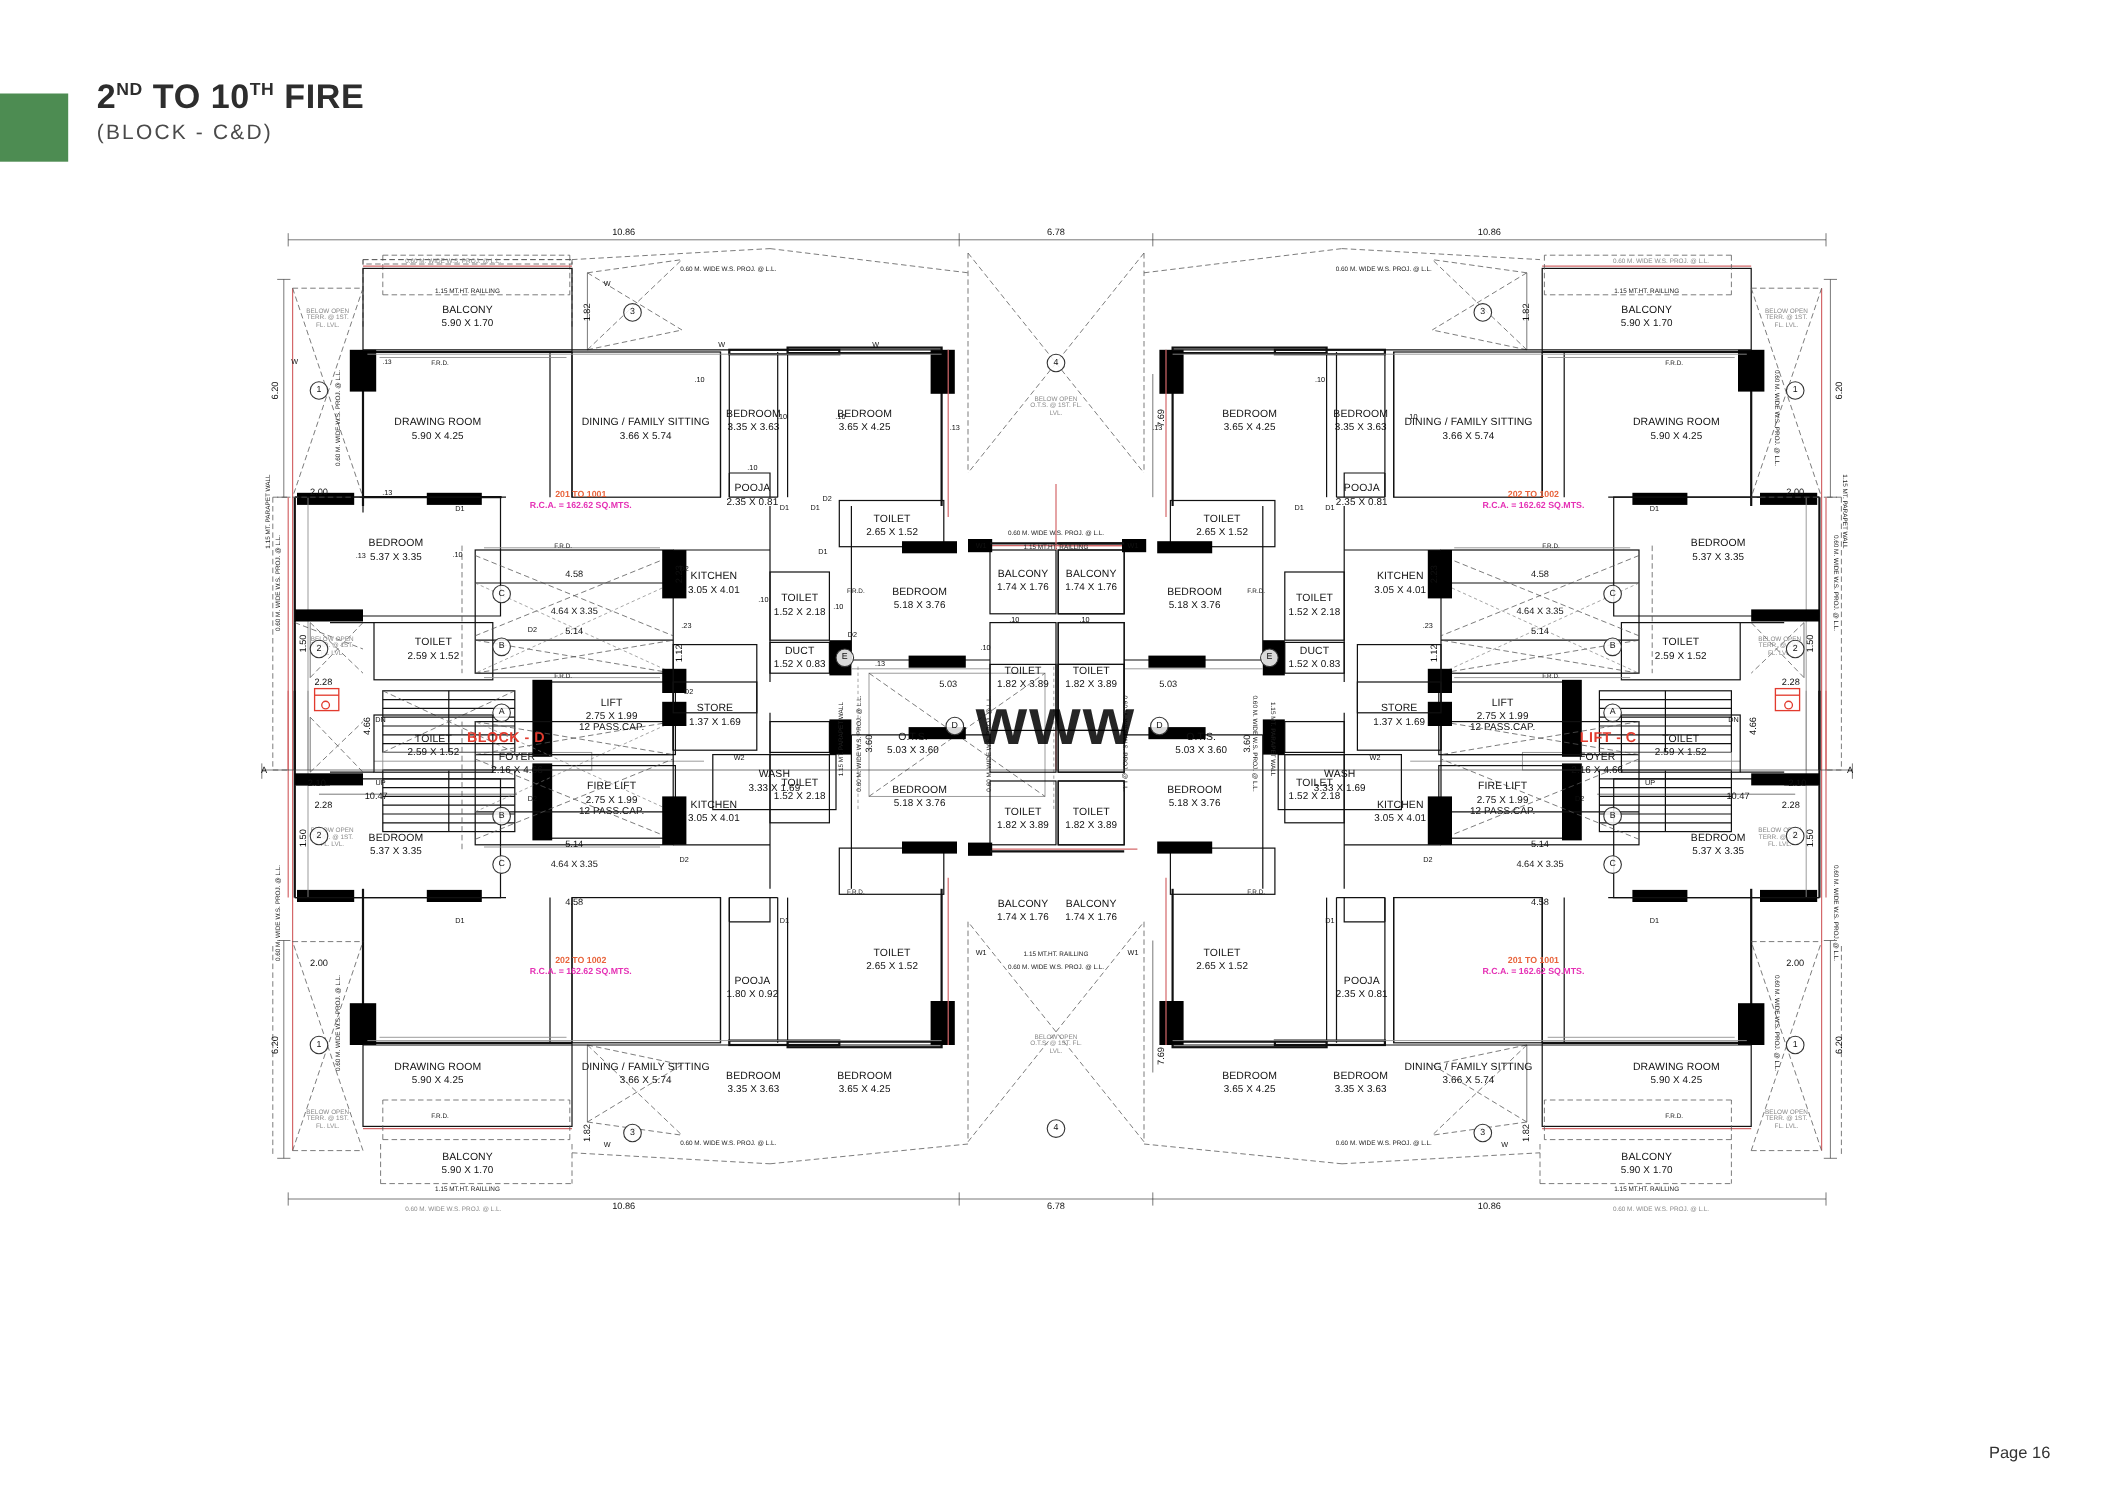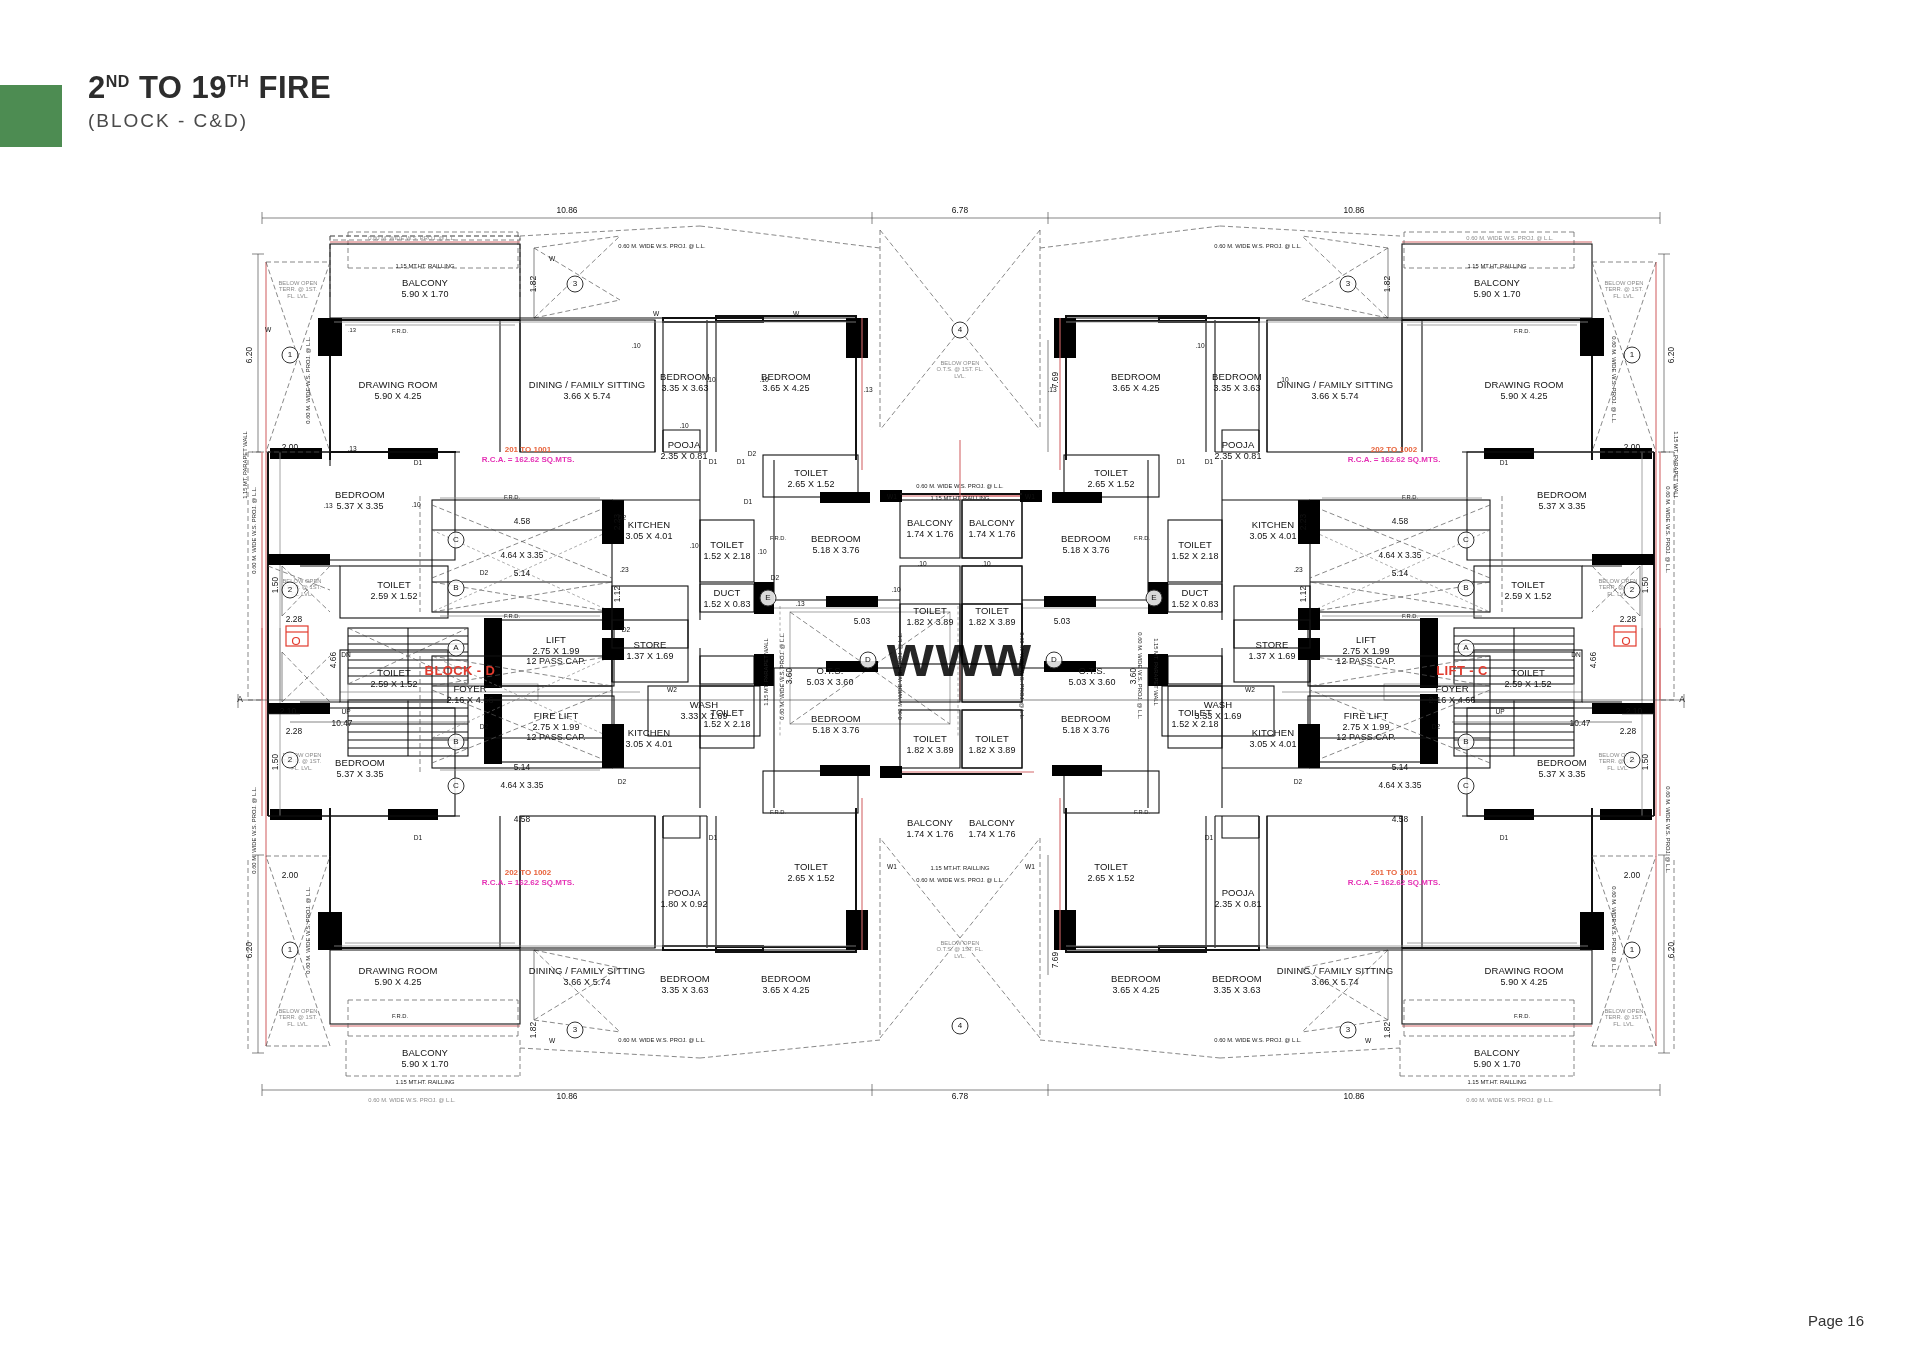--- a/index.html
+++ b/index.html
@@ -47,21 +47,21 @@
   #wm .w2{font-size:58px;color:#f3b7b7;letter-spacing:1px;font-weight:bold;
           margin-top:150px;opacity:.9;}
   #wm .w2 .a2e{color:#f0a9a0;}
 </style>
 </head>
 <body>
 
 <div id="hdr-swatch"></div>
 
 <div id="title">
-  <span>2</span><sup>ND</sup><span> TO 19</span><sup>TH</sup><span> FIRE</span>
+  <span>2</span><sup>ND</sup><span> TO 10</span><sup>TH</sup><span> FIRE</span>
 </div>
 
 <div id="subtitle">(BLOCK - C&amp;D)</div>
 
 <div id="pageno">Page 16</div>
 
 <div id="plan">
 
 <svg width="1920" height="1357" xmlns="http://www.w3.org/2000/svg">
   <defs>

